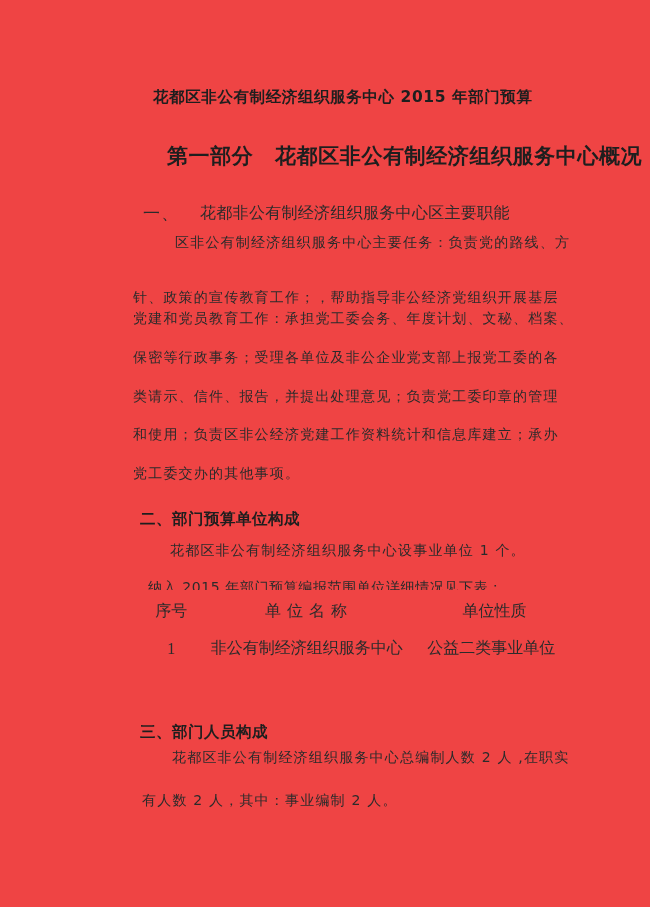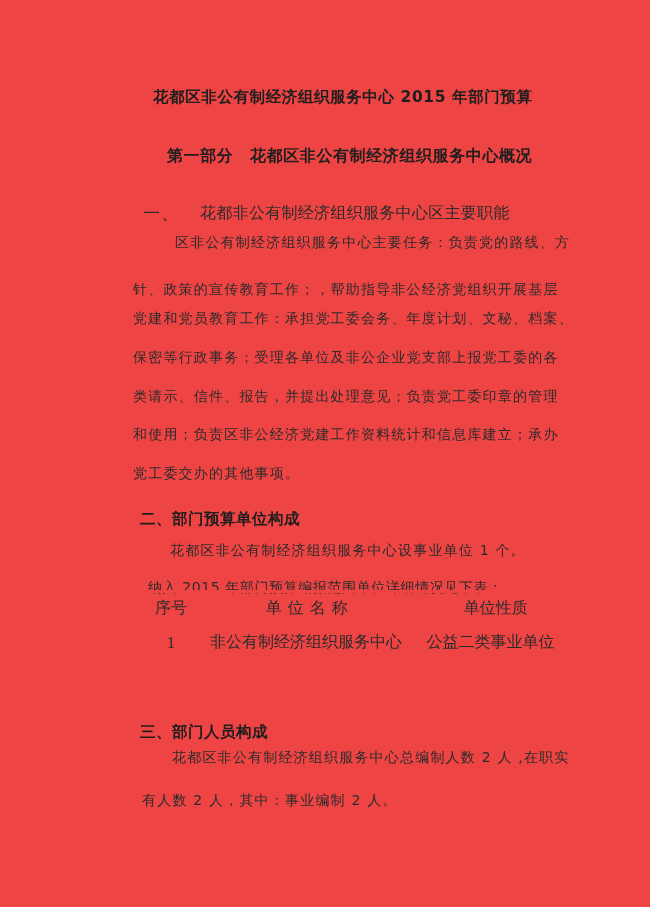--- a/index.html
+++ b/index.html
@@ -35,21 +35,21 @@
     }
     .doc-title {
       left: 153px;
       top: 86px;
       font-size: 15.5px;
       letter-spacing: 0.6px;
     }
     .part-title {
       left: 167px;
       top: 145px;
-      font-size: 16px;
+      font-size: 21px;
       letter-spacing: 0.6px;
     }
     .sec1-num {
       left: 143px;
       top: 202px;
       font-size: 17px;
     }
     .sec1-title {
       left: 200px;
       top: 202px;
@@ -63,21 +63,21 @@
     table.units {
       position: absolute;
       left: 139px;
       top: 590px;
       width: 436px;
       border-collapse: collapse;
       font-size: 16px;
       color: #2b2b2b;
     }
     table.units td, table.units th {
-      border: 3px solid #ef4444;
+      border: 6px solid #ef4444;
       height: 31px;
       padding: 0;
       font-weight: normal;
       white-space: nowrap;
     }
     .c1 { width: 68px; text-align: center; }
     .c2 { width: 212px; }
     .c3 { width: 152px; }
     .center { text-align: center; }
     .pad-left { padding-left: 7px !important; }
@@ -90,21 +90,21 @@
 <div class="page">
 
   <div class="line bold doc-title">花都区非公有制经济组织服务中心 2015 年部门预算</div>
 
   <div class="line bold part-title">第一部分　花都区非公有制经济组织服务中心概况</div>
 
   <div class="line sec1-num">一、</div>
   <div class="line sec1-title">花都非公有制经济组织服务中心区主要职能</div>
 
   <div class="line" style="left:175px; top:231px;">区非公有制经济组织服务中心主要任务：负责党的路线、方</div>
-  <div class="line" style="left:133px; top:278px;text-align:center;">针、政策的宣传教育工作；，帮助指导非公经济党组织开展基层</div>
+  <div class="line" style="left:133px; top:286px;text-align:center;">针、政策的宣传教育工作；，帮助指导非公经济党组织开展基层</div>
   <div class="line" style="left:133px; top:307px;">党建和党员教育工作：承担党工委会务、年度计划、文秘、档案、</div>
   <div class="line" style="left:133px; top:346px;">保密等行政事务；受理各单位及非公企业党支部上报党工委的各</div>
   <div class="line" style="left:133px; top:385px;">类请示、信件、报告，并提出处理意见；负责党工委印章的管理</div>
   <div class="line" style="left:133px; top:423px;">和使用；负责区非公经济党建工作资料统计和信息库建立；承办</div>
   <div class="line bold sec-title" style="left:140px; top:508px;">二、部门预算单位构成</div>
 
   <div class="line" style="left:133px; top:462px;">党工委交办的其他事项。</div>
   <div class="line" style="left:170px; top:539px;">花都区非公有制经济组织服务中心设事业单位 1 个。</div>
   <div class="line" style="left:148px; top:576px; letter-spacing:0.6px;">纳入 2015 年部门预算编报范围单位详细情况见下表：</div>
 

